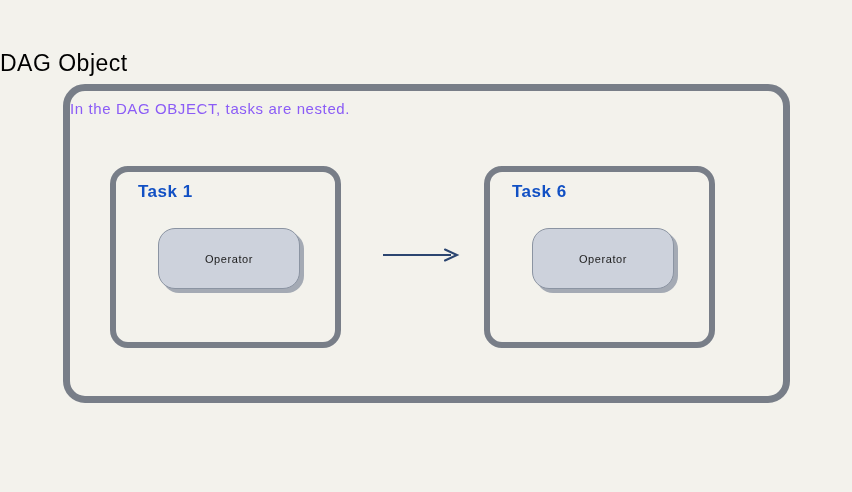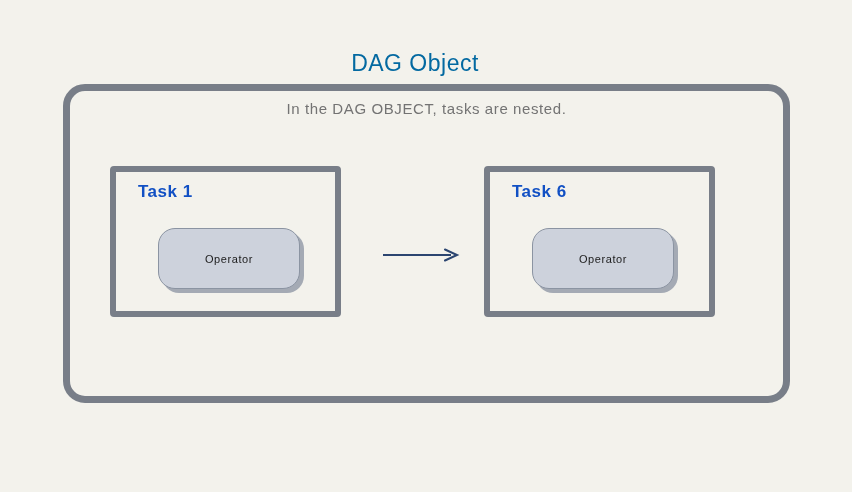--- a/index.html
+++ b/index.html
@@ -13,54 +13,53 @@
     width: 852px;
     height: 492px;
     background: #f3f2ec;
     overflow: hidden;
   }
   .diagram-title {
     position: absolute;
     top: 50px;
     left: 0;
     width: 830px;
-    text-align: center;
+    text-align: left;
     font-size: 23px;
     font-weight: 500;
     letter-spacing: 0.5px;
-    color: #0369a1;
+    color: #000000;
   }
   .dag-box {
     position: absolute;
     left: 63px;
     top: 84px;
     width: 727px;
     height: 319px;
     box-sizing: border-box;
     border: 7px solid #787e88;
     border-radius: 22px;
   }
   .dag-caption {
     position: absolute;
     top: 9px;
     left: 0;
     width: 100%;
-    text-align: center;
     font-size: 15px;
     letter-spacing: 0.6px;
-    color: #737373;
+    color: #8b5cf6;
   }
   .task-box {
     position: absolute;
     top: 75px;
     width: 231px;
-    height: 151px;
+    height: 182px;
     box-sizing: border-box;
     border: 6px solid #787e88;
-    border-radius: 4px;
+    border-radius: 18px;
   }
   .task-box.task-1 { left: 40px; }
   .task-box.task-2 { left: 414px; }
   .task-label {
     position: absolute;
     left: 22px;
     top: 10px;
     font-size: 17px;
     font-weight: bold;
     letter-spacing: 0.5px;

